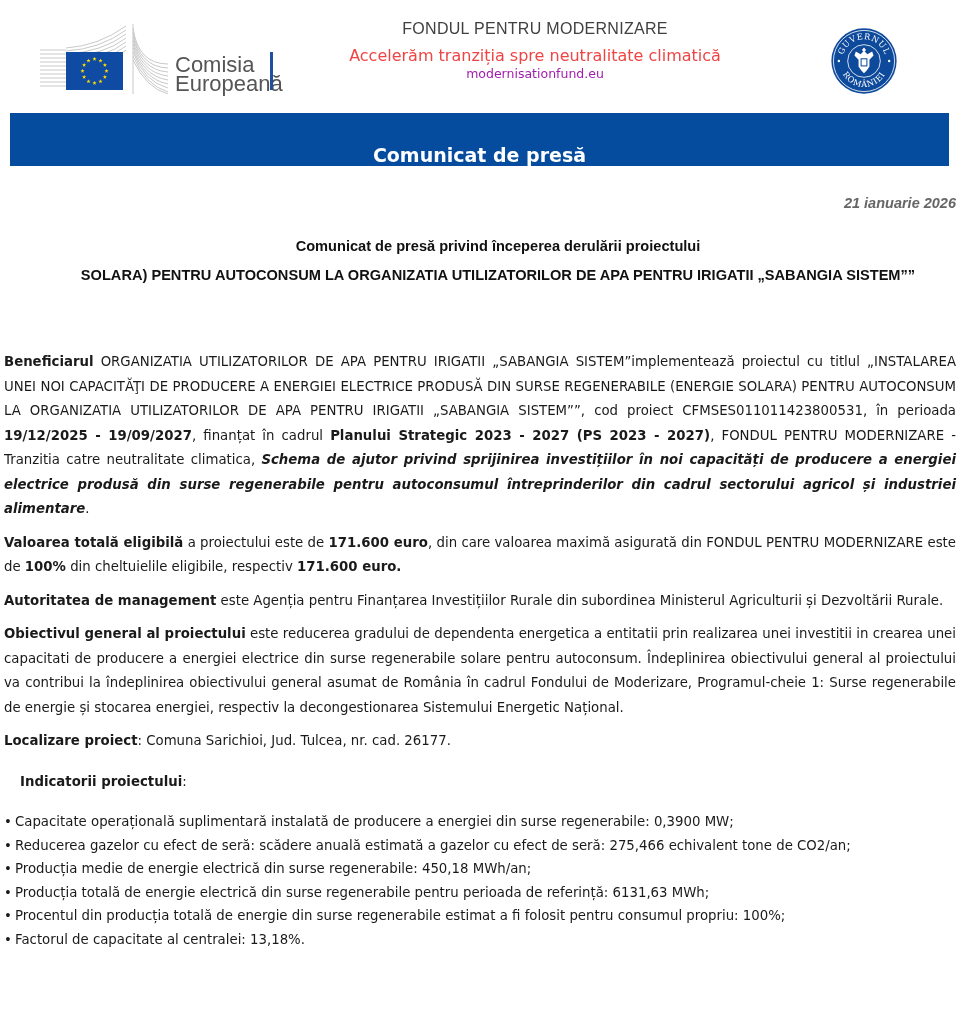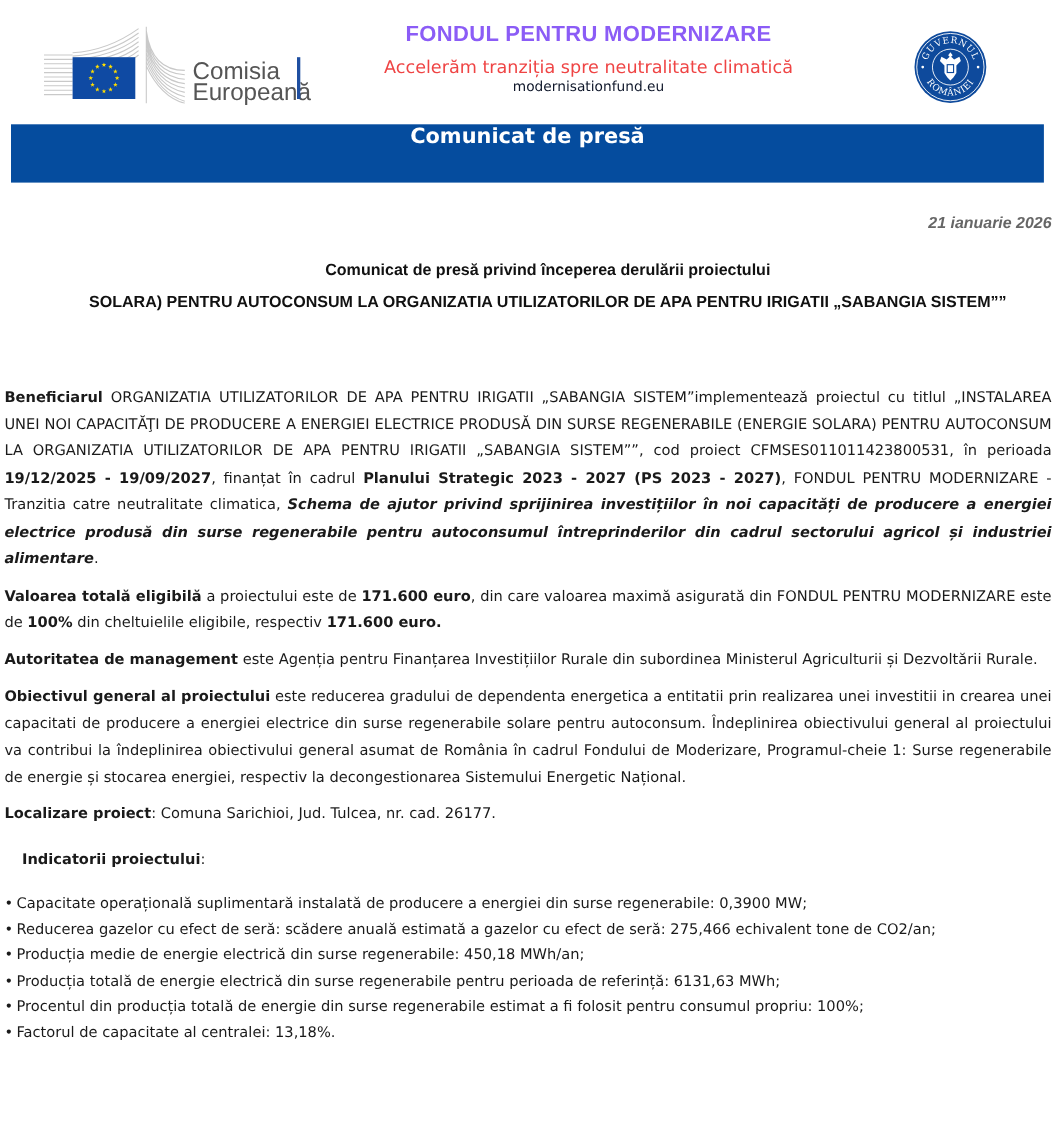--- a/index.html
+++ b/index.html
@@ -7,28 +7,28 @@
 
     
     .header { position: absolute; left: 0; top: 0; width: 960px; height: 108px; }
     .ec-logo { position: absolute; left: 38px; top: 24px; width: 240px; height: 70px; }
     .ec-building { position: absolute; }
     .ec-flag { position: absolute; left: 28px; top: 28px; width: 57px; height: 38px; background: #0f4aa3; }
     .ec-text { position: absolute; left: 137px; top: 31px; font-family: "Liberation Sans", sans-serif; font-size: 22px; line-height: 19px; color: #555; }
     .ec-bar { position: absolute; left: 232px; top: 28px; width: 3px; height: 38px; background: #1f4fa1; }
 
     .fund-block { position: absolute; left: 340px; top: 20px; width: 390px; text-align: center; }
-    .fund-title { font-family: "Liberation Sans", sans-serif; font-weight: bold; font-size: 20px; color: #8b5cf6; letter-spacing: 0.3px; }
+    .fund-title { font-family: "Liberation Sans", sans-serif; font-weight: normal; font-size: 16px; color: #404040; letter-spacing: 0.3px; }
     .fund-tagline { font-family: "DejaVu Sans", sans-serif; font-size: 16px; color: #ef4444; margin-top: 8px; }
-    .fund-site { font-family: "DejaVu Sans", sans-serif; font-size: 12.5px; color: #0f172a; margin-top: 1px; }
+    .fund-site { font-family: "DejaVu Sans", sans-serif; font-size: 12.5px; color: #a21caf; margin-top: 1px; }
 
     .gov-seal { position: absolute; left: 830px; top: 27px; width: 68px; height: 68px; }
 
     
-    .banner { position: absolute; left: 10px; top: 113px; width: 939px; height: 53px; background: #054c9e; display: flex; align-items: flex-start; justify-content: center; }
+    .banner { position: absolute; left: 10px; top: 113px; width: 939px; height: 53px; background: #054c9e; display: flex; align-items: flex-end; justify-content: center; }
     .banner-title { color: #ffffff; font-family: "DejaVu Sans", sans-serif; font-weight: bold; font-size: 19px; }
 
     .date { position: absolute; right: 4px; top: 195px; font-family: "Liberation Sans", sans-serif; font-style: italic; font-weight: bold; font-size: 14.5px; color: #666; }
 
     
     .headline { position: absolute; left: 0; top: 232px; width: 960px; text-align: center; font-family: "Liberation Sans", sans-serif; font-weight: bold; font-size: 14.6px; line-height: 29px; color: #111; }
     .headline .h-line { display: block; padding-left: 36px; }
 
     
     .content { position: absolute; left: 4px; top: 350px; width: 952px; font-family: "DejaVu Sans", sans-serif; font-size: 13.3px; line-height: 24.5px; color: #1a1a1a; }

